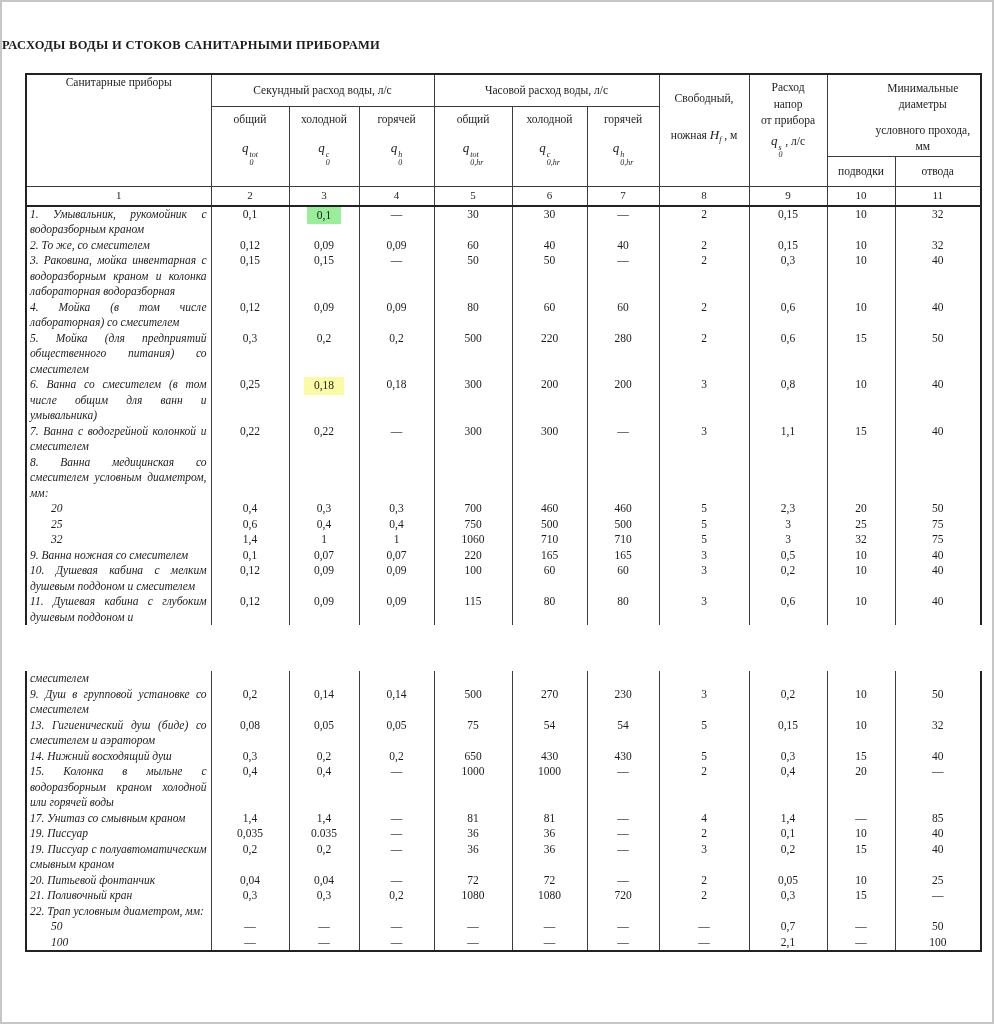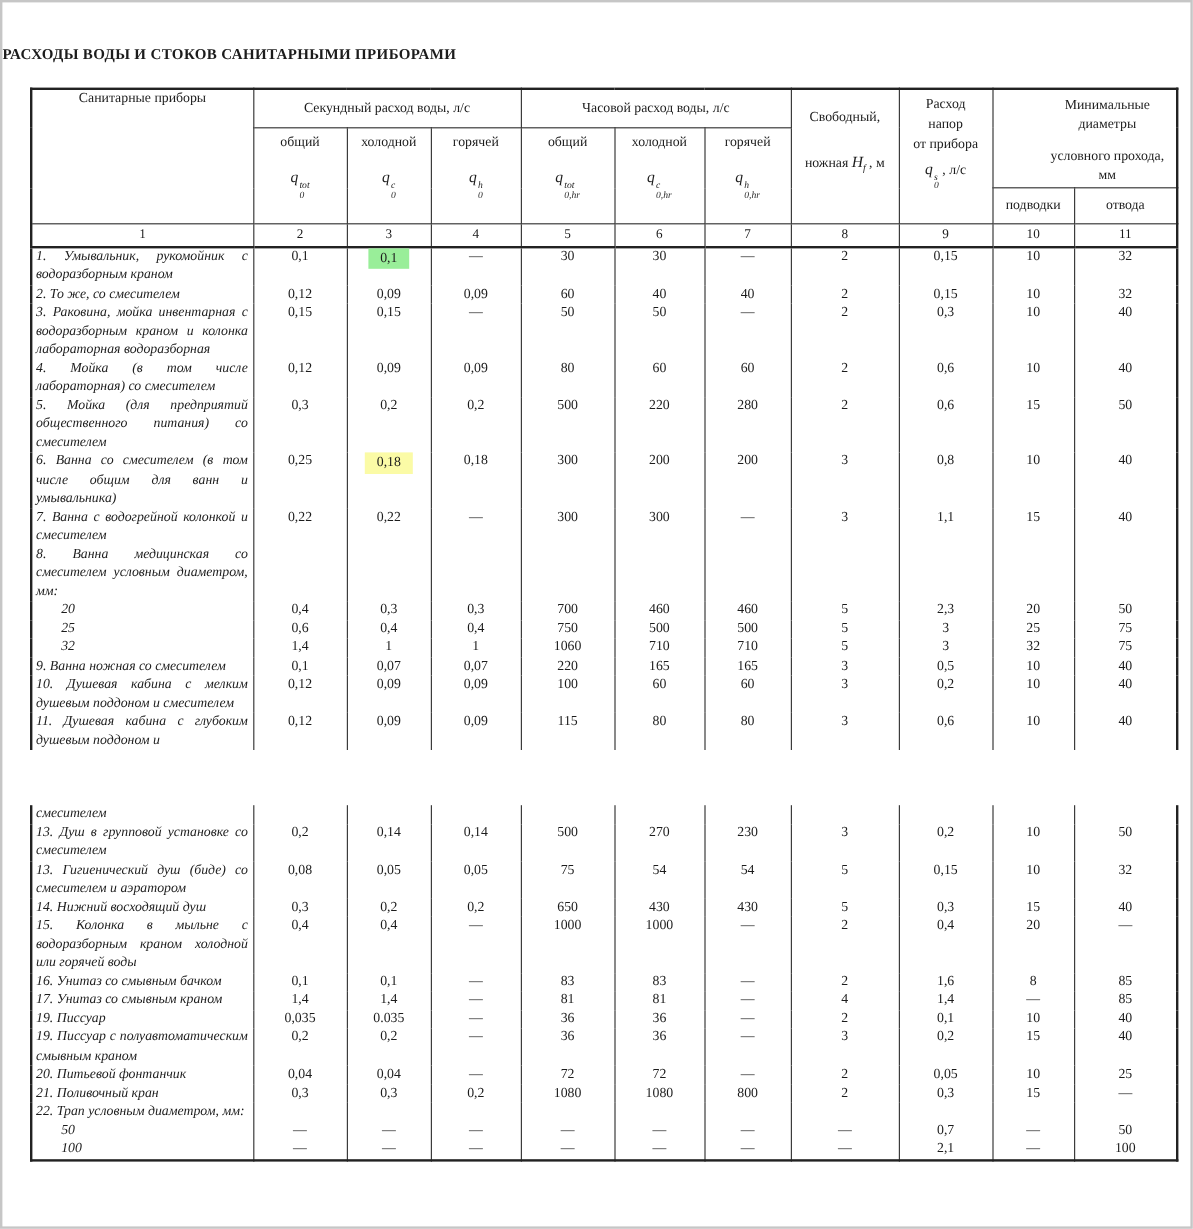--- a/index.html
+++ b/index.html
@@ -394,21 +394,21 @@
           <td class="c-val"></td>
           <td class="c-val"></td>
           <td class="c-val"></td>
           <td class="c-val"></td>
           <td class="c-val"></td>
           <td class="c-val"></td>
           <td class="c-val"></td>
           <td class="c-val"></td>
         </tr>
         <tr>
-          <td class="c-label">13. Душ в групповой установке со смесителем</td>
+          <td class="c-label">9. Душ в групповой установке со смесителем</td>
           <td class="c-val">0,2</td>
           <td class="c-val">0,14</td>
           <td class="c-val">0,14</td>
           <td class="c-val">500</td>
           <td class="c-val">270</td>
           <td class="c-val">230</td>
           <td class="c-val">3</td>
           <td class="c-val">0,2</td>
           <td class="c-val">10</td>
           <td class="c-val">50</td>
@@ -446,33 +446,20 @@
           <td class="c-val">—</td>
           <td class="c-val">1000</td>
           <td class="c-val">1000</td>
           <td class="c-val">—</td>
           <td class="c-val">2</td>
           <td class="c-val">0,4</td>
           <td class="c-val">20</td>
           <td class="c-val">—</td>
         </tr>
         <tr>
-          <td class="c-label">16. Унитаз со смывным бачком</td>
-          <td class="c-val">0,1</td>
-          <td class="c-val">0,1</td>
-          <td class="c-val">—</td>
-          <td class="c-val">83</td>
-          <td class="c-val">83</td>
-          <td class="c-val">—</td>
-          <td class="c-val">2</td>
-          <td class="c-val">1,6</td>
-          <td class="c-val">8</td>
-          <td class="c-val">85</td>
-        </tr>
-        <tr>
           <td class="c-label">17. Унитаз со смывным краном</td>
           <td class="c-val">1,4</td>
           <td class="c-val">1,4</td>
           <td class="c-val">—</td>
           <td class="c-val">81</td>
           <td class="c-val">81</td>
           <td class="c-val">—</td>
           <td class="c-val">4</td>
           <td class="c-val">1,4</td>
           <td class="c-val">—</td>
@@ -517,21 +504,21 @@
           <td class="c-val">10</td>
           <td class="c-val">25</td>
         </tr>
         <tr>
           <td class="c-label">21. Поливочный кран</td>
           <td class="c-val">0,3</td>
           <td class="c-val">0,3</td>
           <td class="c-val">0,2</td>
           <td class="c-val">1080</td>
           <td class="c-val">1080</td>
-          <td class="c-val">800</td>
+          <td class="c-val">720</td>
           <td class="c-val">2</td>
           <td class="c-val">0,3</td>
           <td class="c-val">15</td>
           <td class="c-val">—</td>
         </tr>
         <tr>
           <td class="c-label">22. Трап условным диаметром, мм:</td>
           <td class="c-val"></td>
           <td class="c-val"></td>
           <td class="c-val"></td>

